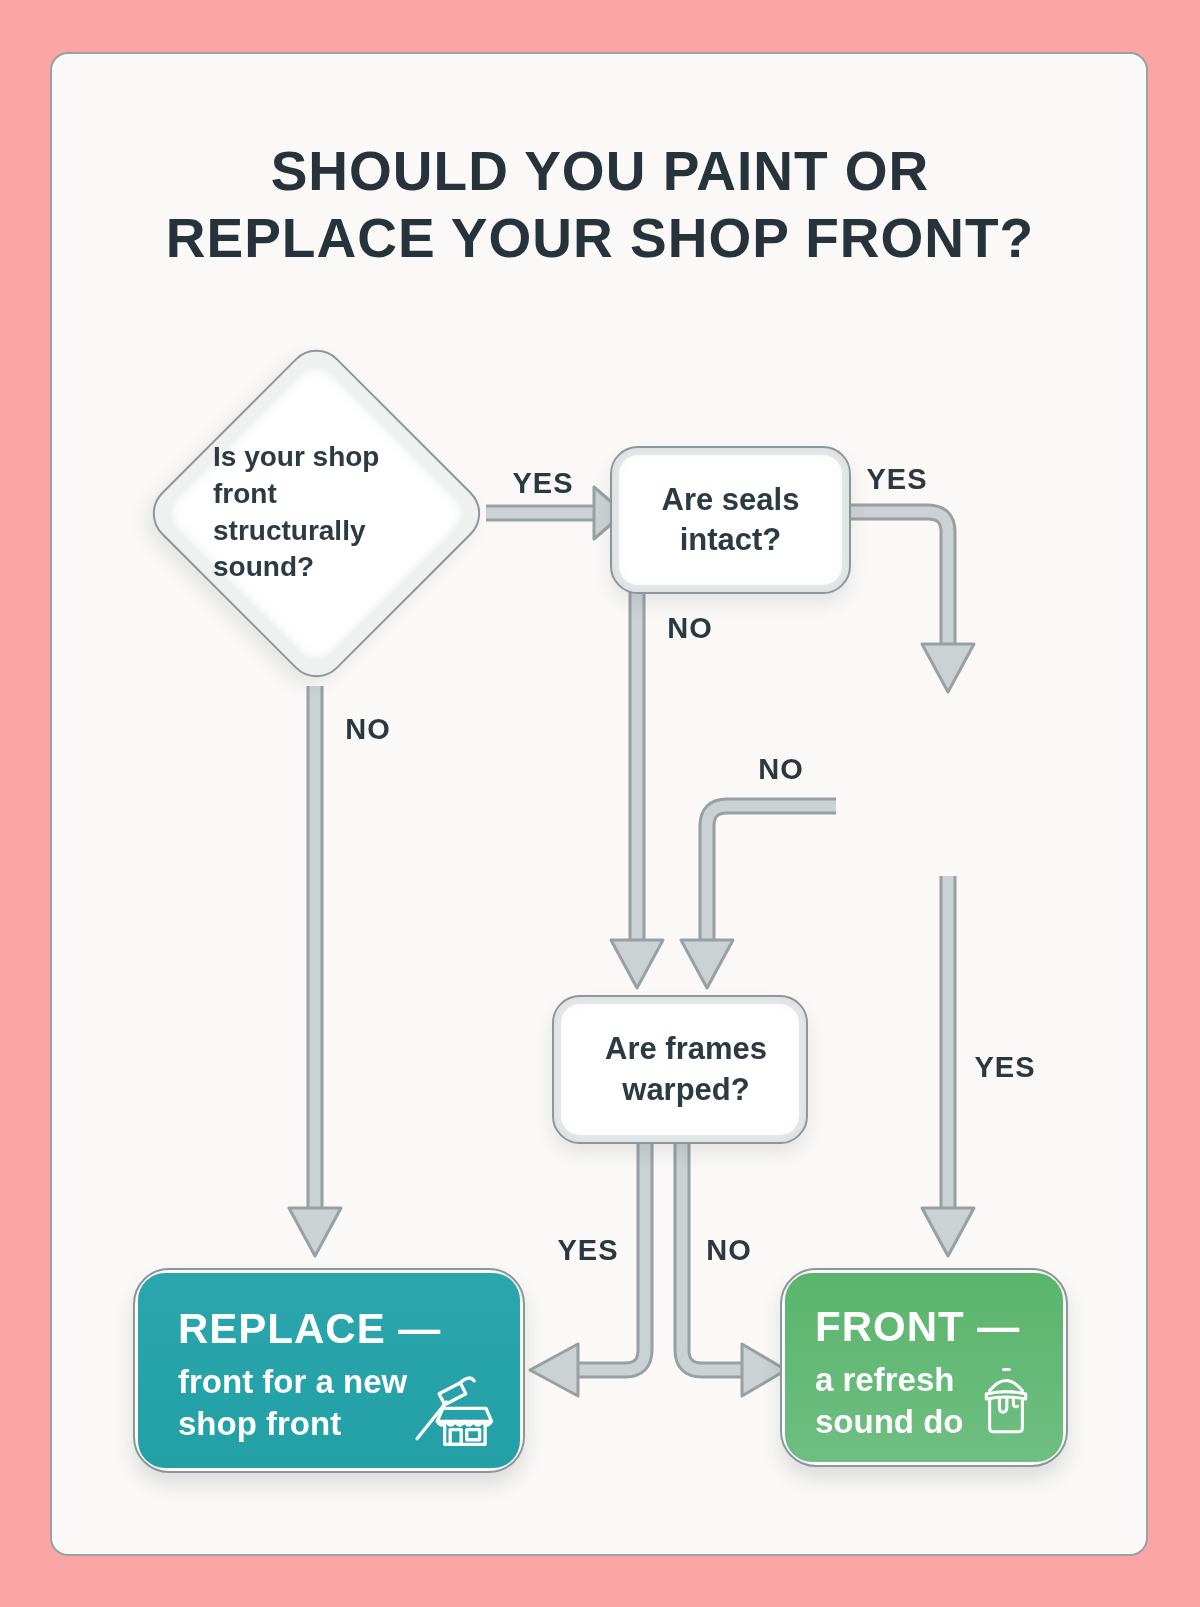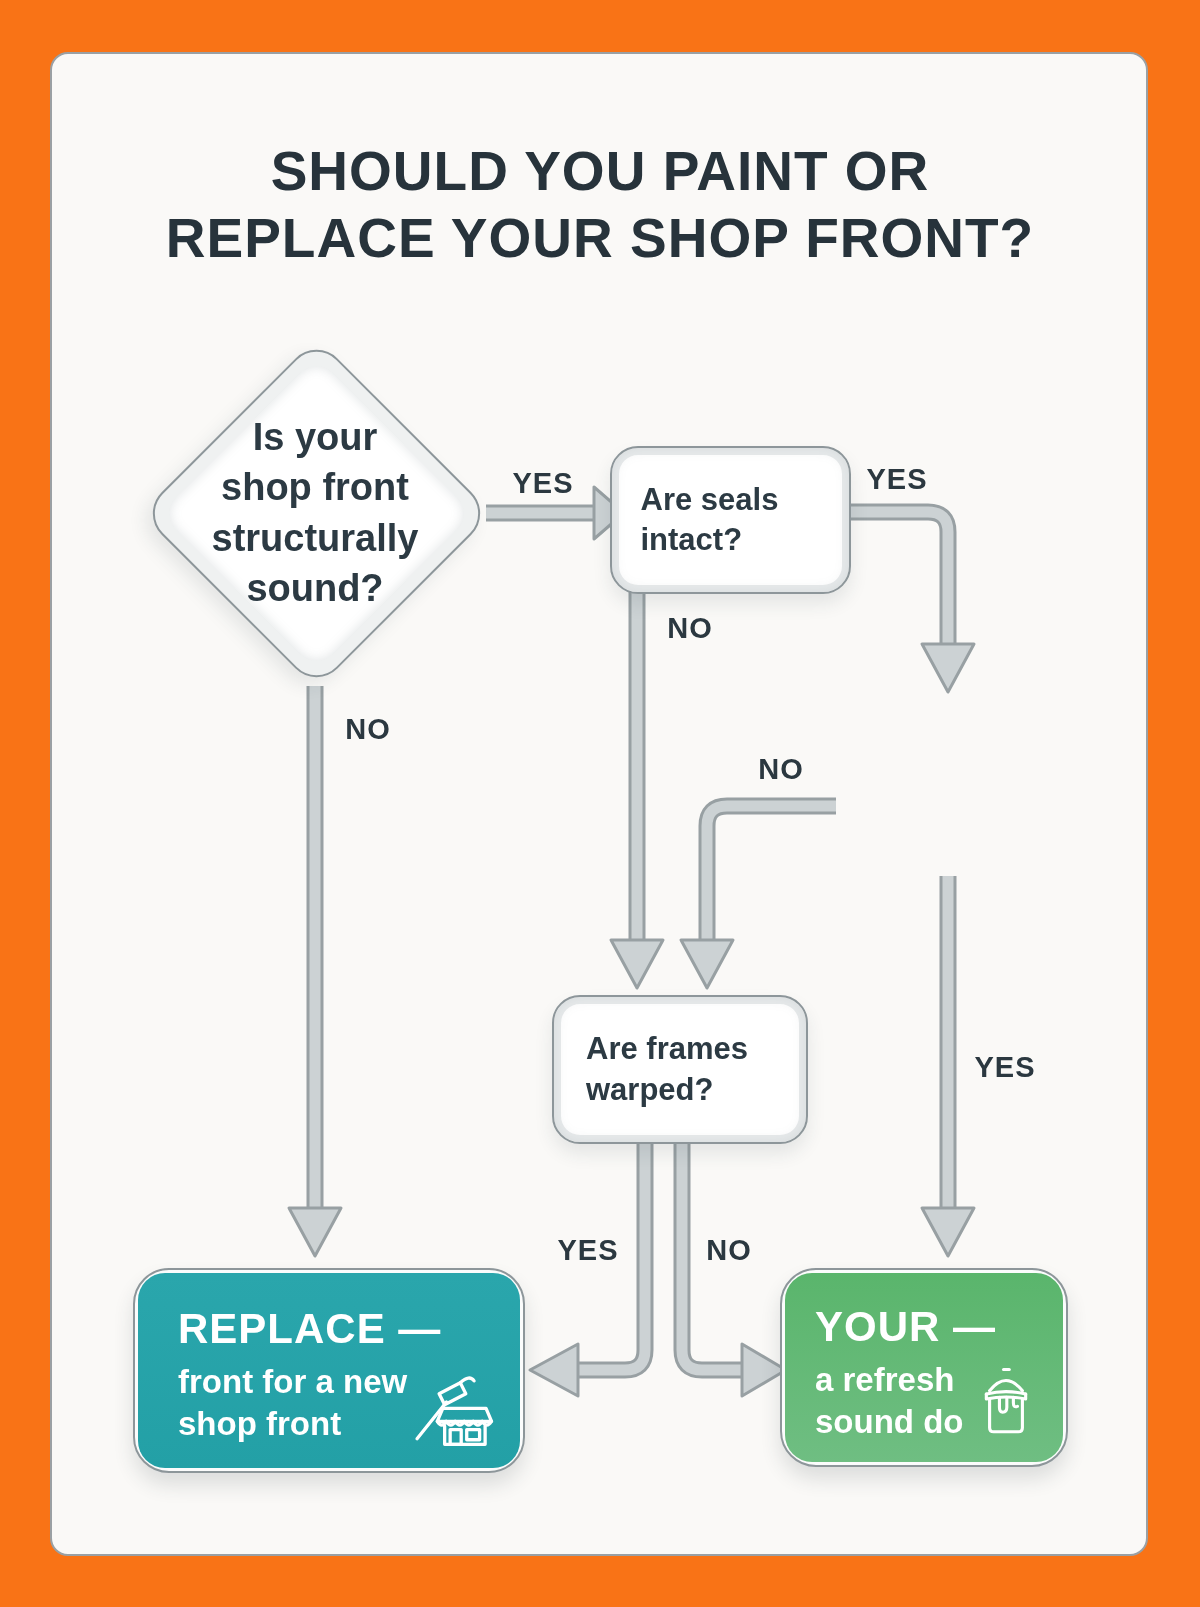--- a/index.html
+++ b/index.html
@@ -1,18 +1,18 @@
 <!DOCTYPE html>
 <html><head>
 <meta charset="utf-8">
 <style>
   html,body{margin:0;padding:0;background:#f7f6f3;}
   #stage{
     position:relative;width:1200px;height:1607px;overflow:hidden;
-    background:#f97316;
+    background:#fca5a5;
     font-family:"Liberation Sans", sans-serif;
     color:#2b3a43;
   }
   #frame{
     position:absolute;left:50px;top:52px;width:1094px;height:1500px;
     border:2px solid #9aa0a4;border-radius:18px;
     background:#faf9f7;
   }
   #title{
     position:absolute;left:140px;top:138px;width:920px;
@@ -21,40 +21,40 @@
   }
   svg.connectors{position:absolute;left:0;top:0;}
 
   
   .qbox{
     position:absolute;display:flex;align-items:center;justify-content:center;
     background:#ffffff;border:2.5px solid #8d969a;
     box-shadow: inset 0 0 0 7px rgba(192,199,202,.38),
                 inset 0 0 14px rgba(118,130,137,.20),
                 0 10px 18px rgba(44,58,67,.10);
-    text-align:left;font-weight:700;color:#2c3a43;line-height:1.3;
+    text-align:center;font-weight:700;color:#2c3a43;line-height:1.3;
   }
   .qtext{position:relative;z-index:2;}
 
   
   #diamond-outer{
     position:absolute;left:192px;top:389px;width:245px;height:245px;
     transform:rotate(45deg);
     background:#eff1f1;border:2.5px solid #8d969a;border-radius:30px;
     box-shadow:0 10px 18px rgba(44,58,67,.10);
   }
   #diamond-inner{
     position:absolute;left:12px;top:12px;right:12px;bottom:12px;
     background:#ffffff;border-radius:22px;
     box-shadow: inset 0 0 12px rgba(118,130,137,.22);
   }
   #diamond-text{
     position:absolute;left:213px;top:420px;width:204px;height:185px;
-    display:flex;align-items:center;justify-content:center;text-align:center;
-    font-size:38px;font-weight:700;color:#2c3a43;line-height:1.32;
+    display:flex;align-items:center;justify-content:center;
+    font-size:28px;font-weight:700;color:#2c3a43;line-height:1.32;
   }
 
   
   .edge-label{
     position:absolute;transform:translate(-50%,-50%);
     font-size:29px;font-weight:700;letter-spacing:1px;color:#2b3840;
     white-space:nowrap;
   }
 
   
@@ -156,21 +156,21 @@
         <path d="M12 90 L44 50"></path>
         <path d="M36 41 L59 29 L65 41 L42 53 Z"></path>
         <path d="M59 29 Q69 20 74 27"></path>
       </svg>
     </div>
   </div>
 
   <div class="result-shell" style="left:780px;top:1268px;width:288px;height:199px;">
     <div class="result-fill" id="paint-fill">
       <div class="result-text" style="left:30px;top:30px;">
-        <div class="result-title">YOUR —</div>
+        <div class="result-title">FRONT —</div>
         <div class="result-sub" style="width:165px;">a refresh sound do</div>
       </div>
       <svg class="result-icon" style="right:16px;bottom:22px;" width="82" height="82" viewBox="0 0 100 100" fill="none" stroke="#ffffff" stroke-width="3.8" stroke-linecap="round" stroke-linejoin="round">
         <path d="M30 40 Q50 15 70 40"></path>
         <path d="M47 14 h7"></path>
         <path d="M26 44 Q50 38 74 44"></path>
         <path d="M26 44 V50 Q50 45 74 50 V44"></path>
         <path d="M30 50 L30 85 Q30 90 35 90 H65 Q70 90 70 85 L70 50"></path>
         <path d="M42 48 V60 Q42 66 46 66 Q51 66 51 60 V48"></path>
         <path d="M59 48 V55 Q59 61 64 59"></path>

